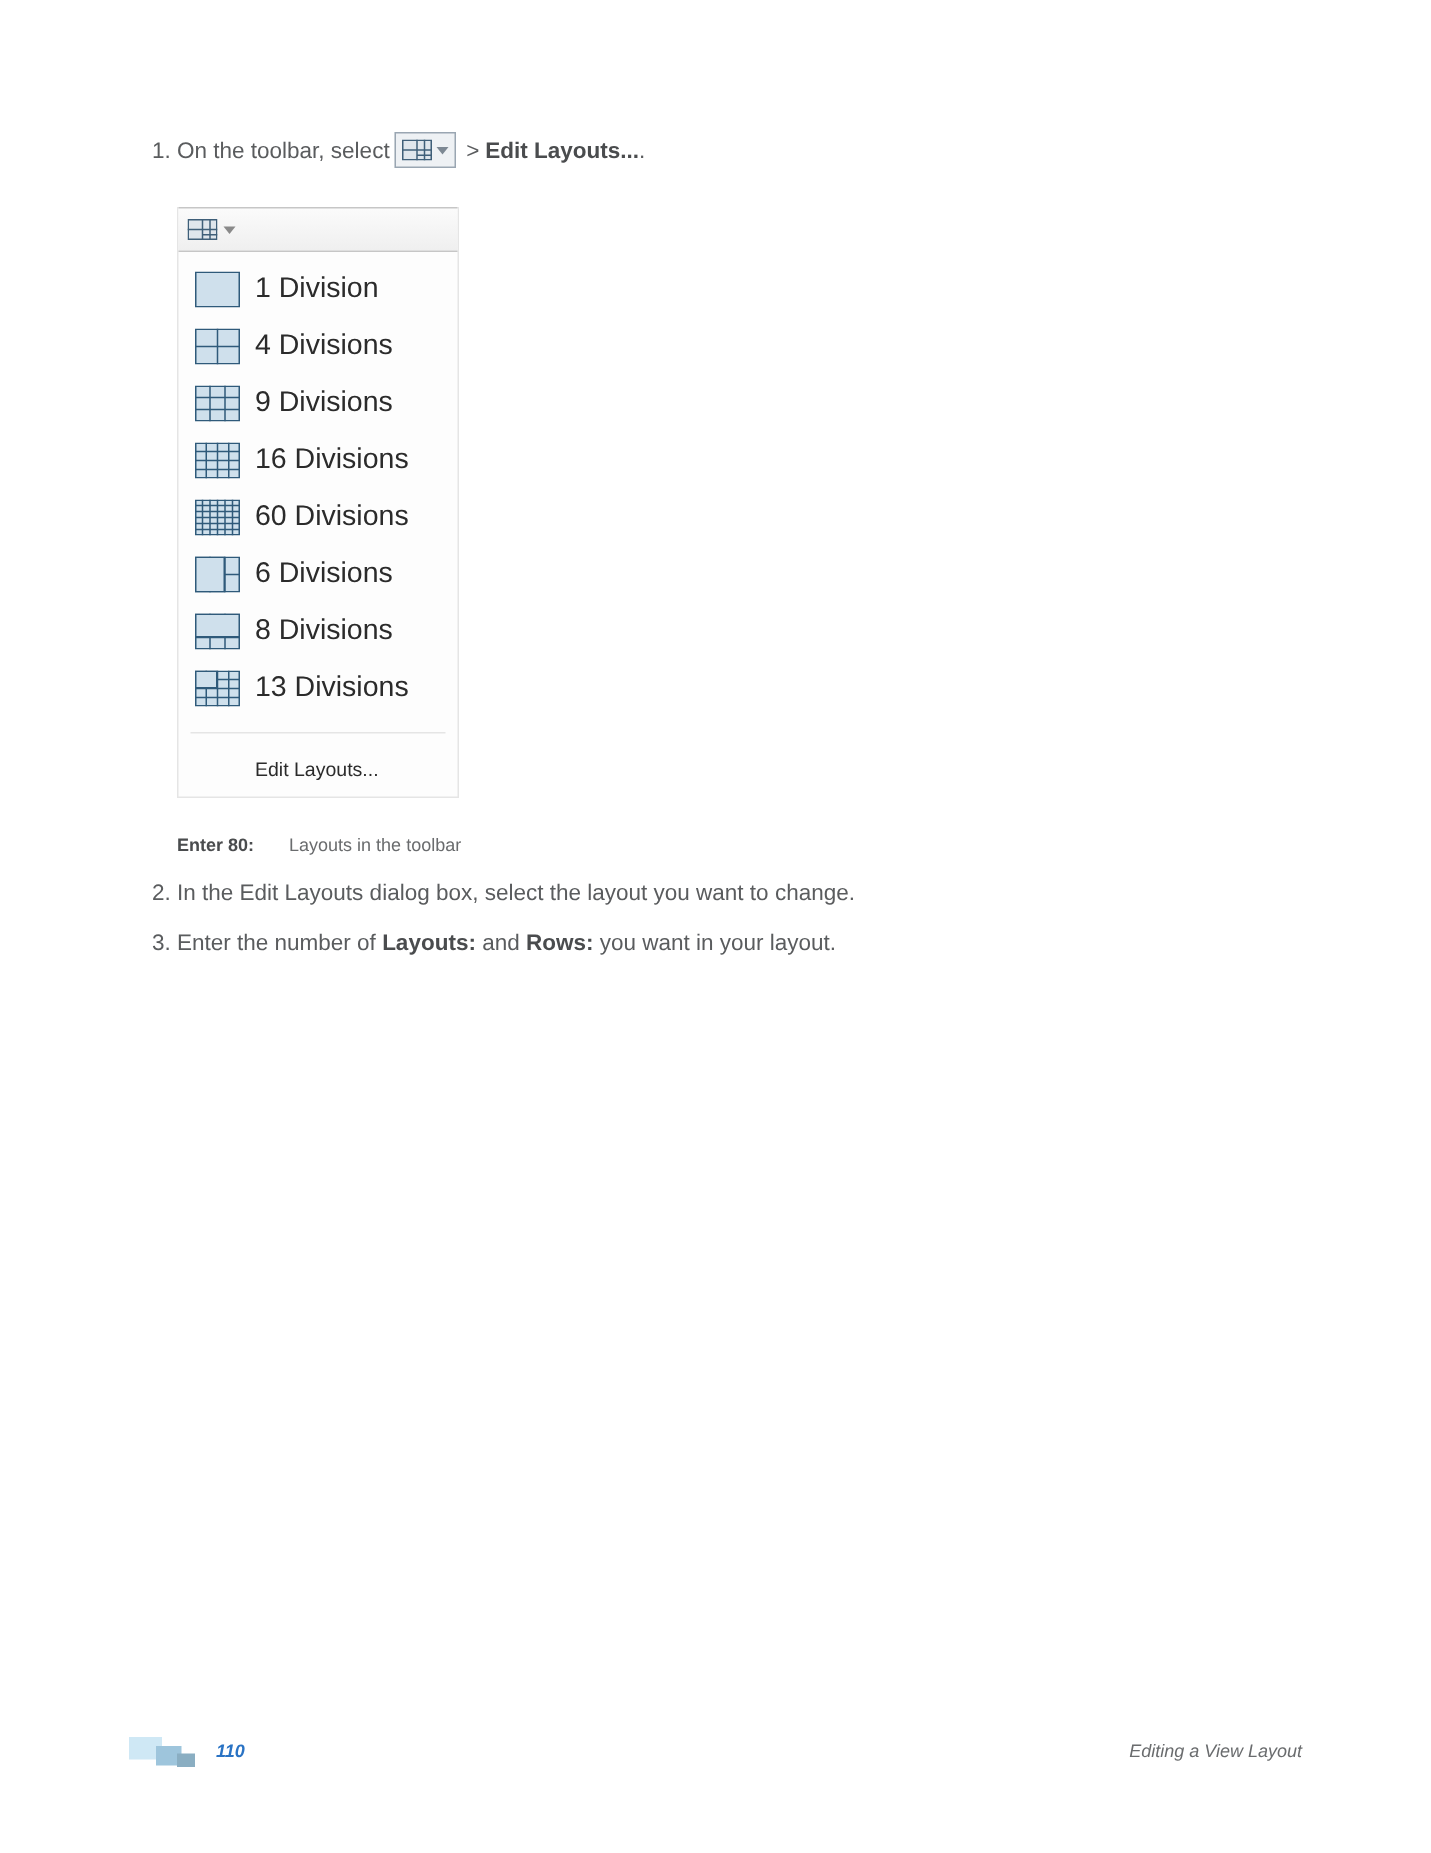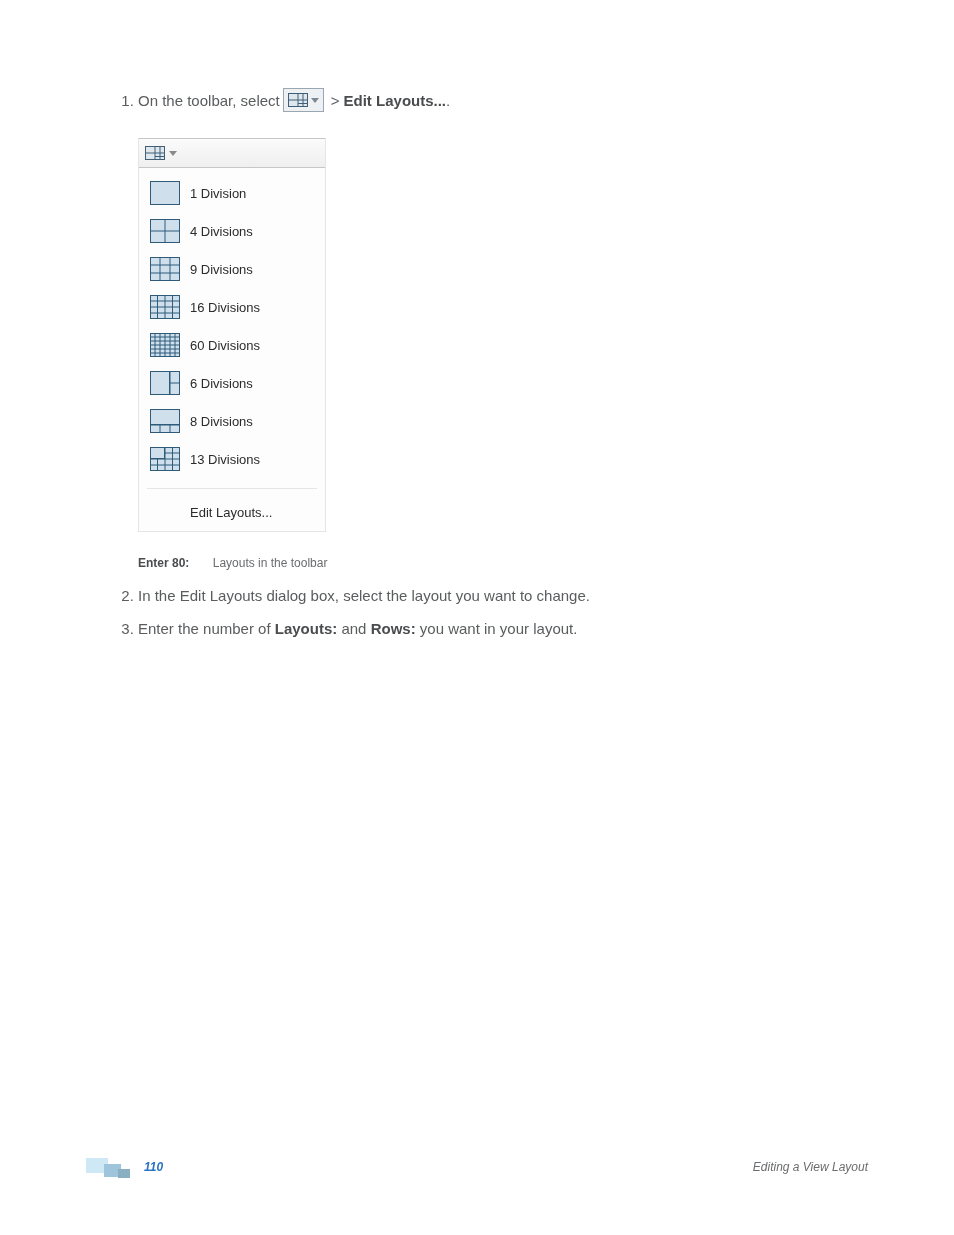--- a/index.html
+++ b/index.html
@@ -10,21 +10,21 @@
     background: #ffffff;
     font-family: "Segoe UI", "Helvetica Neue", Arial, sans-serif;
     color: #5a5c5e;
     position: relative;
   }
   .page {
     position: relative;
     width: 954px;
     height: 1235px;
     box-sizing: border-box;
-    padding: 88px 86px 0 86px;
+    padding: 88px 86px 0 66px;
   }
   ol.steps {
     margin: 0;
     padding-left: 52px;
     list-style: decimal;
     font-size: 15px;
     color: #5a5c5e;
   }
   ol.steps > li {
     margin-bottom: 10px;
@@ -98,21 +98,21 @@
     padding: 0 10px;
   }
   .dropdown-item .grid-icon {
     width: 31px;
     display: flex;
     justify-content: center;
     align-items: center;
   }
   .dropdown-item .label {
     margin-left: 10px;
-    font-size: 13px;
+    font-size: 19px;
     color: #2b2b2b;
   }
   .dropdown-separator {
     height: 1px;
     background: #e5e5e5;
     margin: 4px 8px;
   }
   .dropdown-footer {
     display: flex;
     align-items: center;

